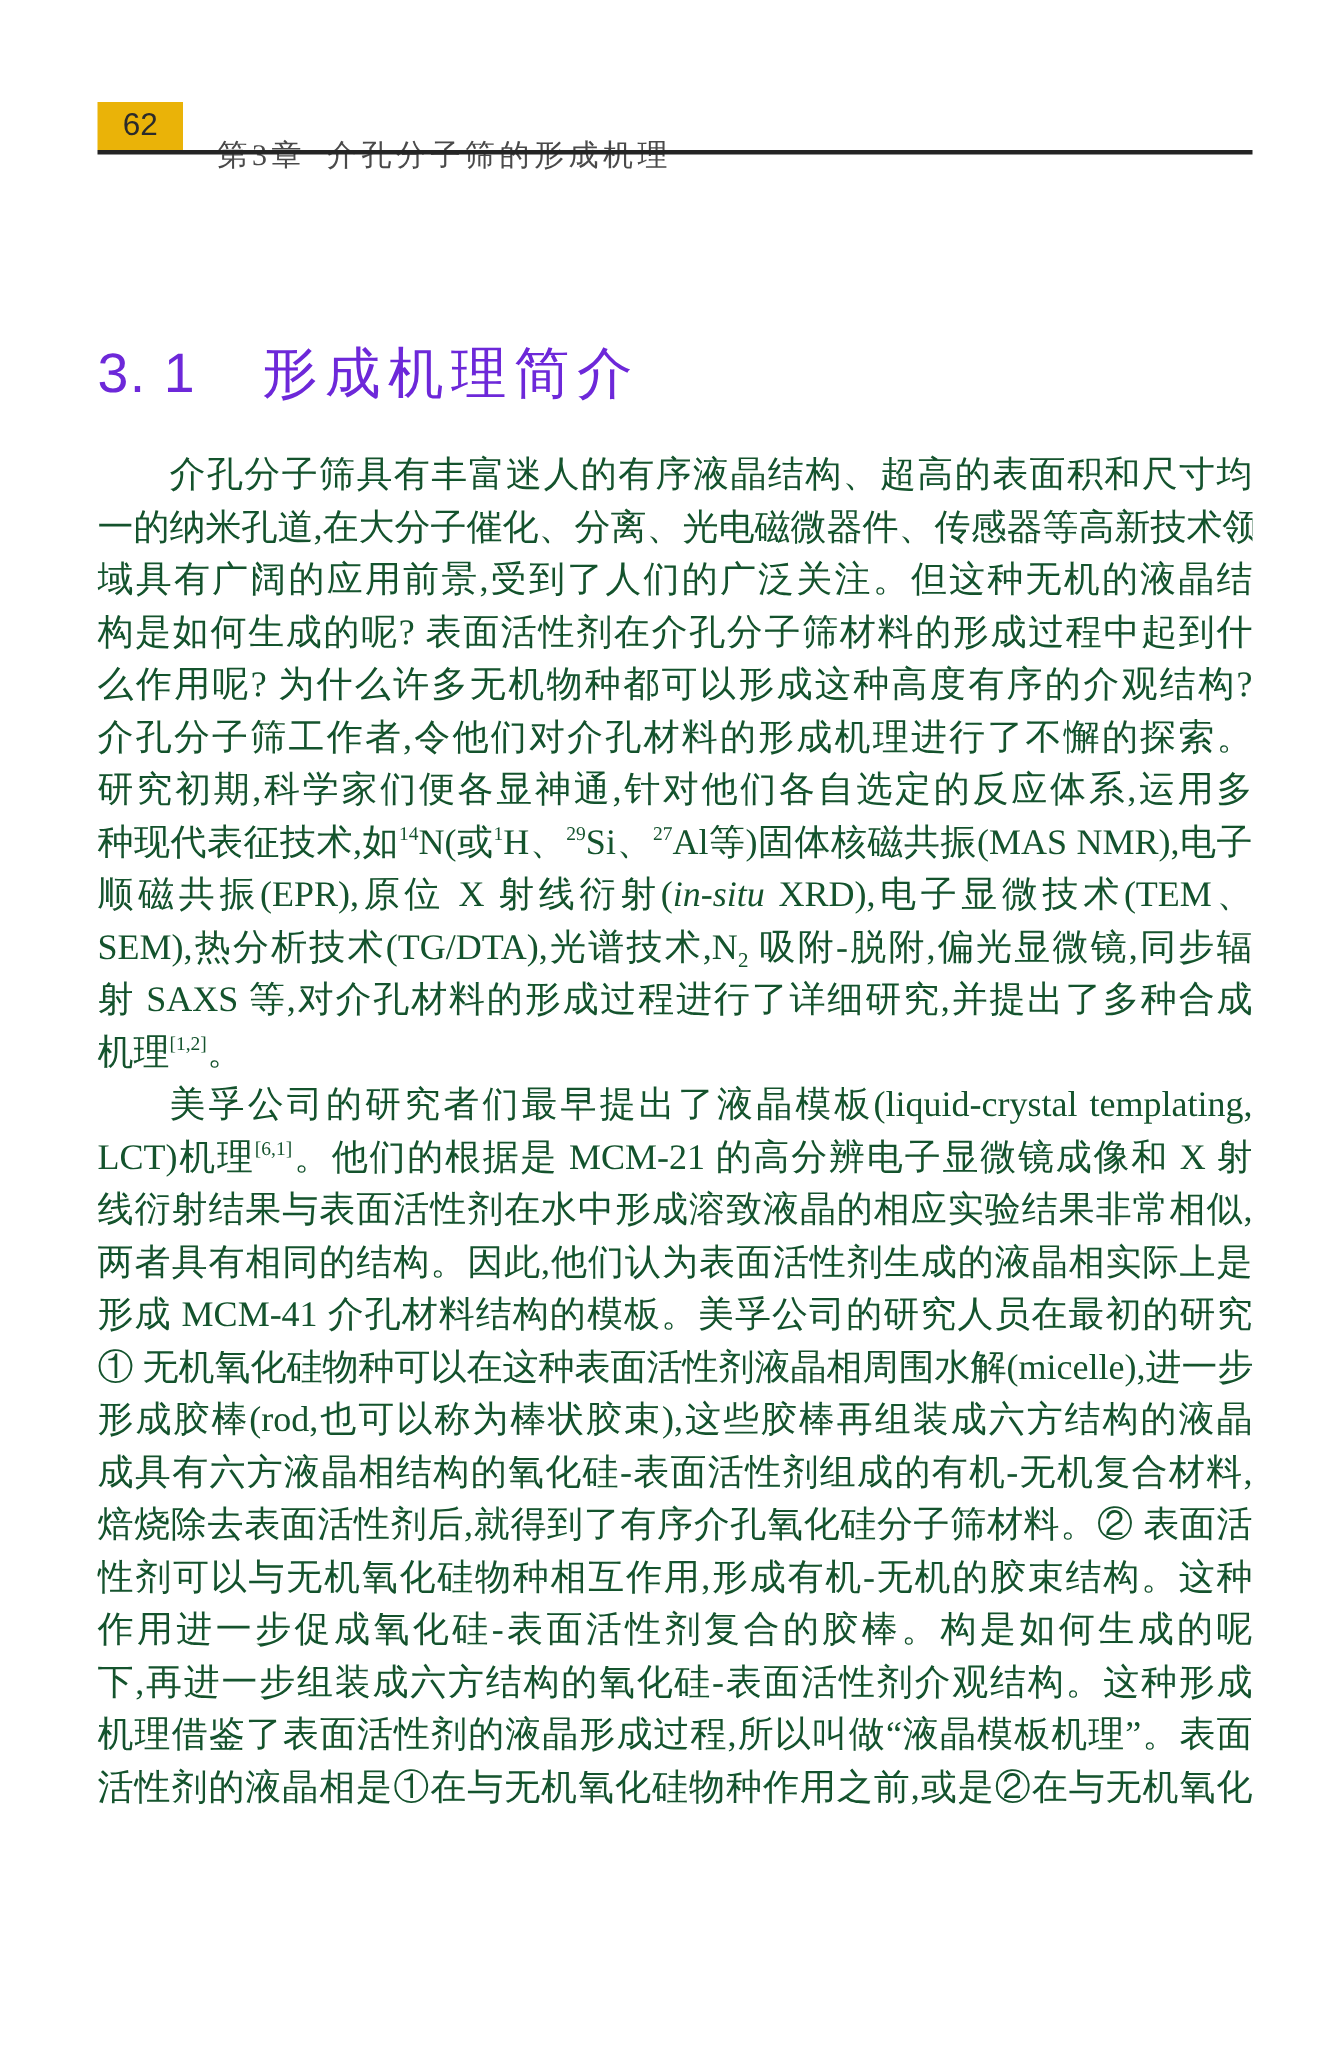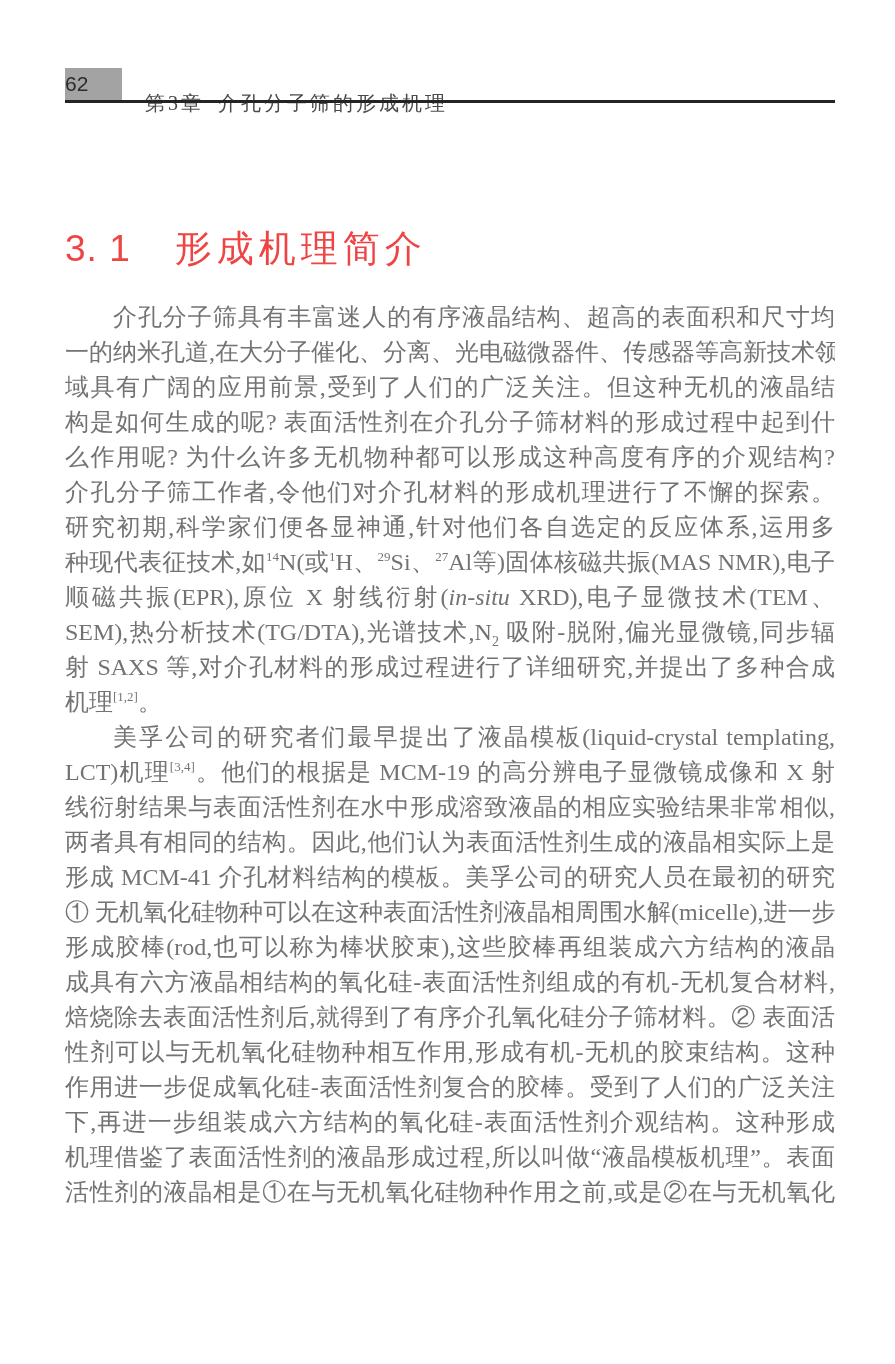--- a/index.html
+++ b/index.html
@@ -11,22 +11,22 @@
     color: #3a3a3a;
     overflow: hidden;
   }
   .page { position: absolute; inset: 0; }
 
   
   .page-header { position: absolute; left: 65px; top: 68px; width: 770px; height: 35px; }
   .pn-box {
     position: absolute; left: 0; top: 0;
     width: 57px; height: 32px;
-    background: #a3a3a3;
-    display: flex; align-items: center; 
+    background: #eab308;
+    display: flex; align-items: center; justify-content: center;
     font-family: "Liberation Sans", sans-serif;
     font-size: 21px; color: #2b2b2b;
   }
   .chapter {
     position: absolute; left: 80px; top: 22px;
     font-size: 20px; color: #4a4a4a;
     letter-spacing: 3px;
     white-space: nowrap;
   }
   .chapter .chapter-num { margin-right: 14px; }
@@ -34,35 +34,35 @@
     position: absolute; left: 0; top: 32px;
     width: 770px; height: 3px;
     background: #242424;
   }
 
   
   .section-heading {
     position: absolute; left: 65px; top: 224px;
     margin: 0; font-weight: normal;
     font-family: "Liberation Sans", sans-serif;
-    font-size: 37px; color: #ef4444;
+    font-size: 37px; color: #6d28d9;
     display: flex; align-items: baseline;
     white-space: nowrap;
   }
   .section-heading .sec-num { letter-spacing: 1px; }
   .section-heading .sec-title { margin-left: 44px; letter-spacing: 5px; }
 
   
   .body-text {
     position: absolute; left: 65px; top: 300px;
     width: 770px;
   }
   .line {
     height: 35px; line-height: 35px;
-    font-size: 24px; color: #737373;
+    font-size: 24px; color: #14532d;
     text-align: justify;
     text-align-last: justify;
     overflow: hidden;
     white-space: nowrap;
   }
   .line.indent { text-indent: 48px; }
   .line.short { text-align-last: left; }
   .line sup {
     font-size: 13px; line-height: 0;
     vertical-align: super; letter-spacing: 0;
@@ -103,29 +103,29 @@
         <div class="line"><span>介孔分子筛工作者,令他们对介孔材料的形成机理进行了不懈的探索。</span></div>
         <div class="line"><span>研究初期,科学家们便各显神通,针对他们各自选定的反应体系,运用多</span></div>
         <div class="line"><span>种现代表征技术,如</span><sup>14</sup><span>N(或</span><sup>1</sup><span>H、</span><sup>29</sup><span>Si、</span><sup>27</sup><span>Al等)固体核磁共振(MAS NMR),电子</span></div>
         <div class="line"><span>顺磁共振(EPR),原位 X 射线衍射(</span><span class="it">in-situ</span><span> XRD),电子显微技术(TEM、</span></div>
         <div class="line"><span>SEM),热分析技术(TG/DTA),光谱技术,N</span><sub>2</sub><span> 吸附-脱附,偏光显微镜,同步辐</span></div>
         <div class="line"><span>射 SAXS 等,对介孔材料的形成过程进行了详细研究,并提出了多种合成</span></div>
         <div class="line short"><span>机理</span><sup>[1,2]</sup><span>。</span></div>
       </div>
       <div class="paragraph">
         <div class="line indent"><span>美孚公司的研究者们最早提出了液晶模板(liquid-crystal templating,</span></div>
-        <div class="line"><span>LCT)机理</span><sup>[3,4]</sup><span>。他们的根据是 MCM-19 的高分辨电子显微镜成像和 X 射</span></div>
+        <div class="line"><span>LCT)机理</span><sup>[6,1]</sup><span>。他们的根据是 MCM-21 的高分辨电子显微镜成像和 X 射</span></div>
         <div class="line"><span>线衍射结果与表面活性剂在水中形成溶致液晶的相应实验结果非常相似,</span></div>
         <div class="line"><span>两者具有相同的结构。因此,他们认为表面活性剂生成的液晶相实际上是</span></div>
         <div class="line"><span>形成 MCM-41 介孔材料结构的模板。美孚公司的研究人员在最初的研究</span></div>
         <div class="line"><span>① 无机氧化硅物种可以在这种表面活性剂液晶相周围水解(micelle),进一步</span></div>
         <div class="line"><span>形成胶棒(rod,也可以称为棒状胶束),这些胶棒再组装成六方结构的液晶</span></div>
         <div class="line"><span>成具有六方液晶相结构的氧化硅-表面活性剂组成的有机-无机复合材料,</span></div>
         <div class="line"><span>焙烧除去表面活性剂后,就得到了有序介孔氧化硅分子筛材料。② 表面活</span></div>
         <div class="line"><span>性剂可以与无机氧化硅物种相互作用,形成有机-无机的胶束结构。这种</span></div>
-        <div class="line"><span>作用进一步促成氧化硅-表面活性剂复合的胶棒。受到了人们的广泛关注</span></div>
+        <div class="line"><span>作用进一步促成氧化硅-表面活性剂复合的胶棒。构是如何生成的呢</span></div>
         <div class="line"><span>下,再进一步组装成六方结构的氧化硅-表面活性剂介观结构。这种形成</span></div>
         <div class="line"><span>机理借鉴了表面活性剂的液晶形成过程,所以叫做“液晶模板机理”。表面</span></div>
         <div class="line"><span>活性剂的液晶相是①在与无机氧化硅物种作用之前,或是②在与无机氧化</span></div>
       </div>
     </main>
 
 </div>
 
 </body></html>

